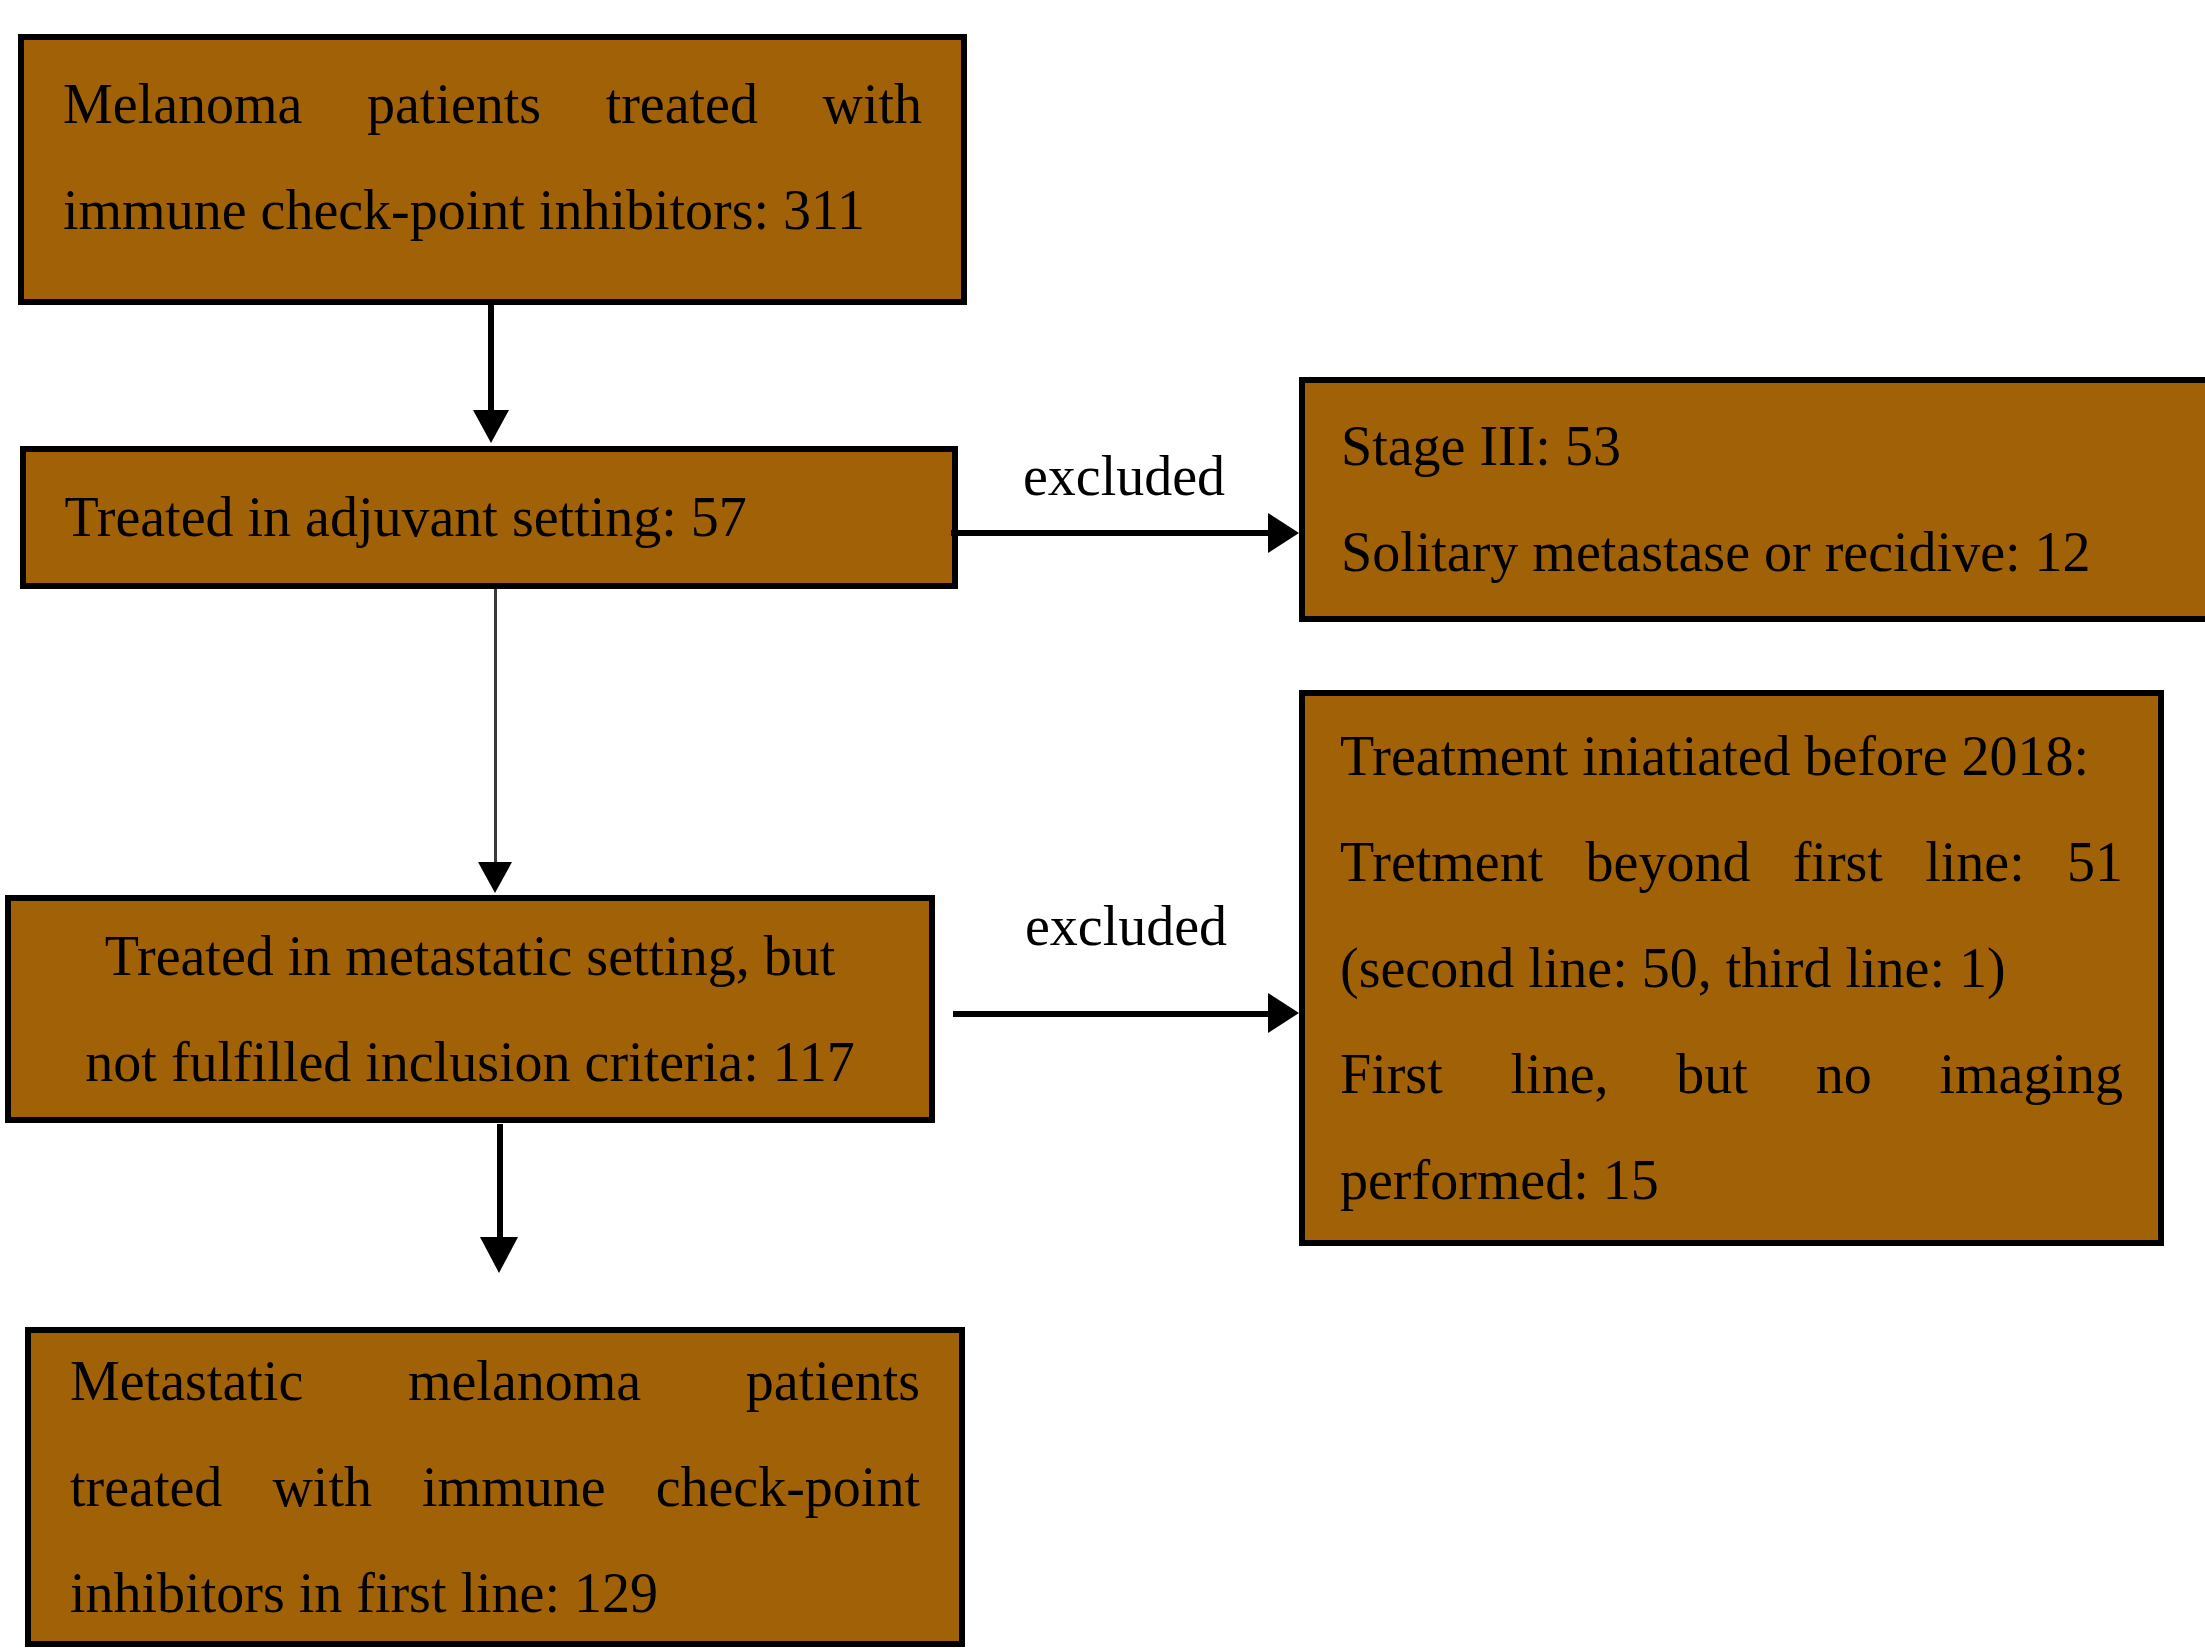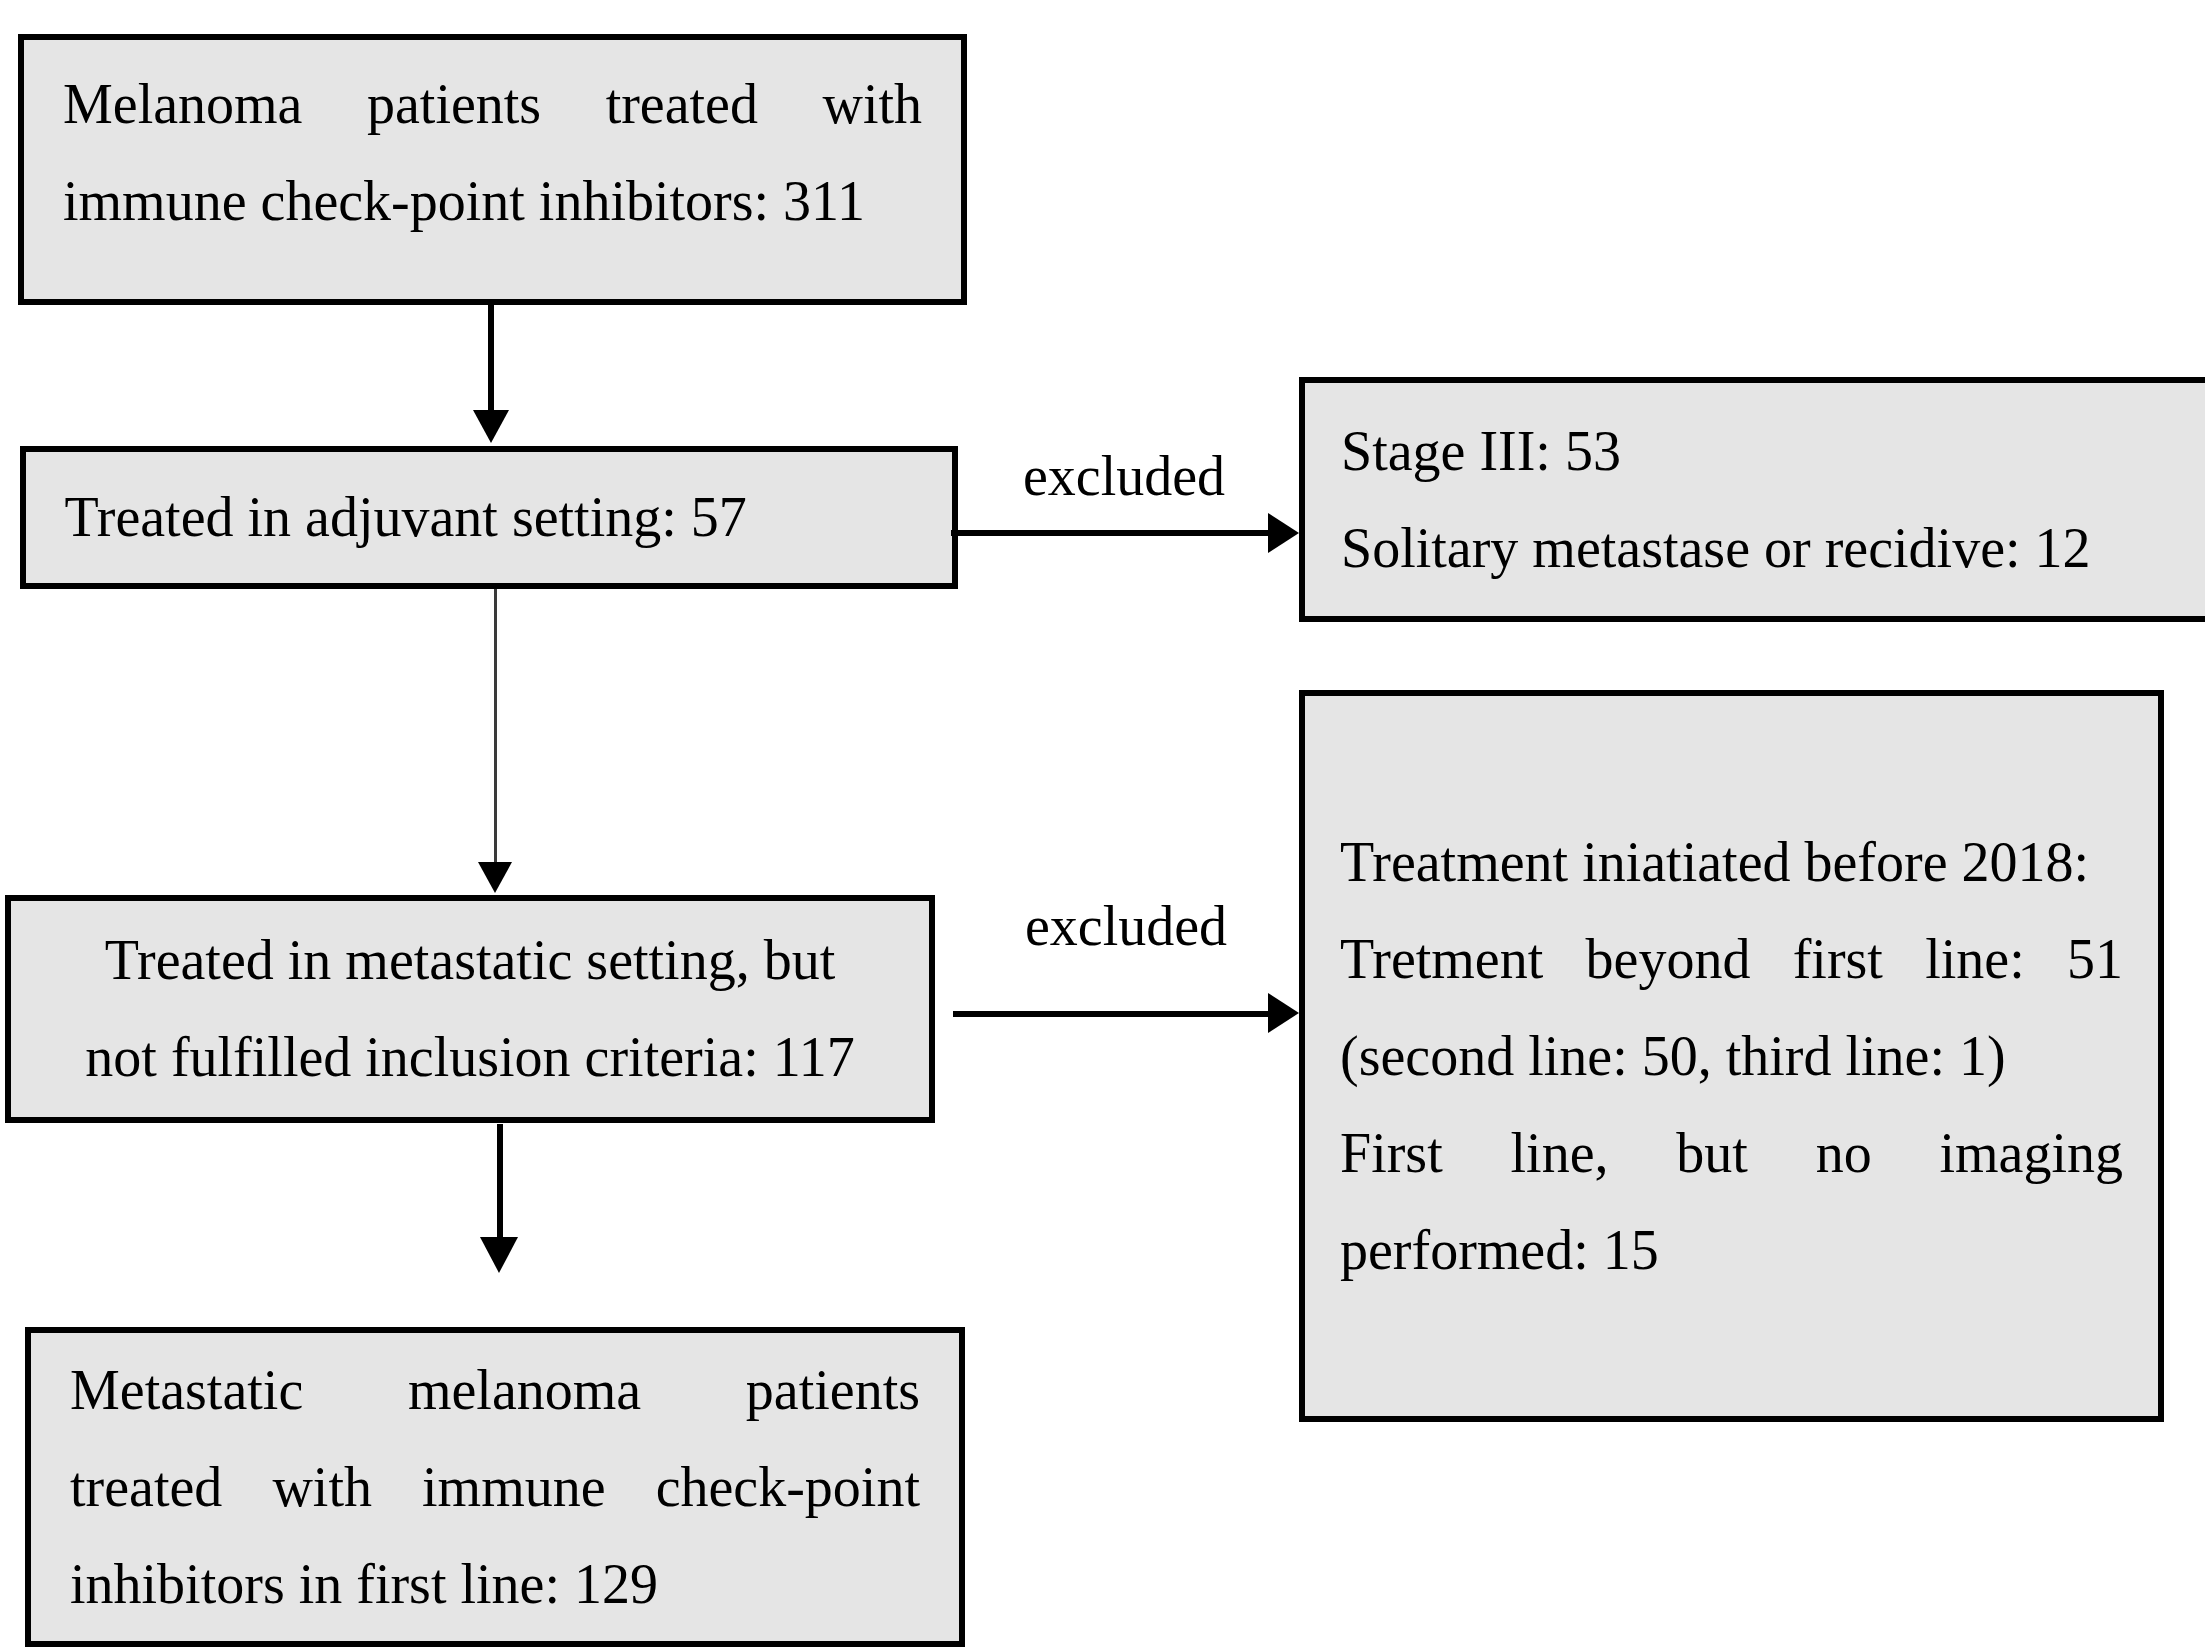--- a/index.html
+++ b/index.html
@@ -9,25 +9,26 @@
     height:1651px;
     background:#ffffff;
     font-family:"Liberation Serif","DejaVu Serif",serif;
     font-size:56px;
     color:#000000;
     overflow:hidden;
   }
   .box{
     position:absolute;
     border:6.2px solid #000000;
-    background:#e5e5e5;
+    background:#a16207;
     box-sizing:border-box;
     display:flex;
     flex-direction:column;
     justify-content:center;
+    gap:9px;
   }
   .ln{
     line-height:97px;
     text-align:left;
   }
   .st{
     text-align:justify;
     text-align-last:justify;
     text-justify:inter-word;
   }
@@ -51,21 +52,21 @@
     transform:translateX(-50%);
     line-height:1.2;
     white-space:nowrap;
   }
   
   #box1{left:18px;top:34px;width:949px;height:271px;padding:15.6px 39px 0 39px;justify-content:flex-start;}
   #box2{left:19.5px;top:446px;width:938px;height:143px;padding:0 39px;}
   #box3{left:5px;top:895px;width:930px;height:228px;padding:0 39px;align-items:center;}
   #box4{left:25px;top:1327px;width:940px;height:320px;padding:0 39px;}
   #excl1{left:1299px;top:377px;width:1027px;height:245px;padding:0 36px;}
-  #excl2{left:1299px;top:690px;width:865px;height:732px;padding:0 35px;}
+  #excl2{left:1299px;top:690px;width:865px;height:556px;padding:0 35px;}
 </style>
 </head>
 <body>
 
 <div id="canvas">
 
   <div class="box" id="box1">
     <div class="ln st">Melanoma patients treated with</div>
     <div class="ln">immune check-point inhibitors: 311</div>
   </div>

